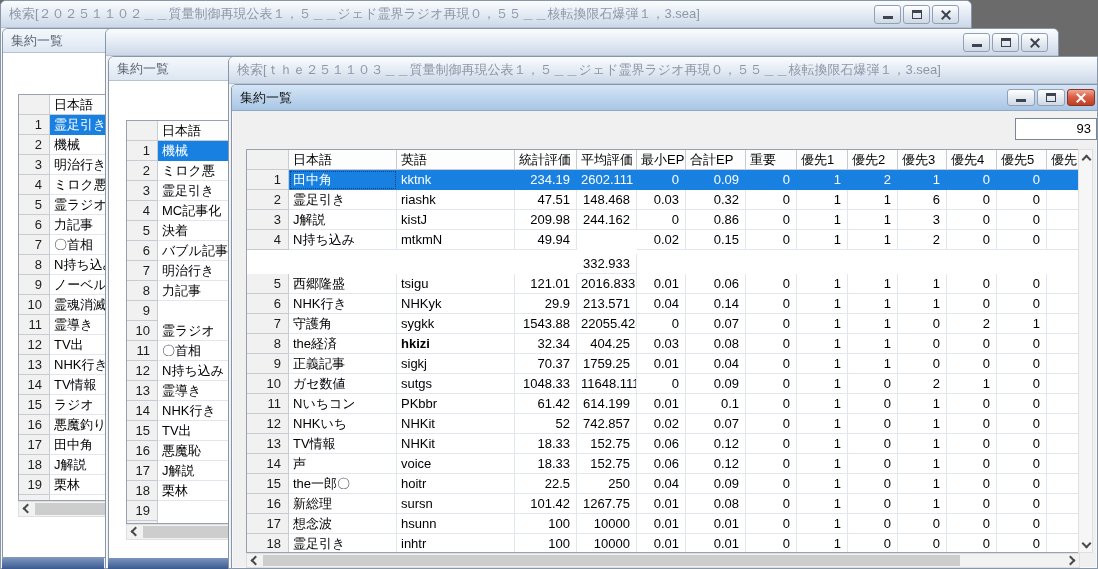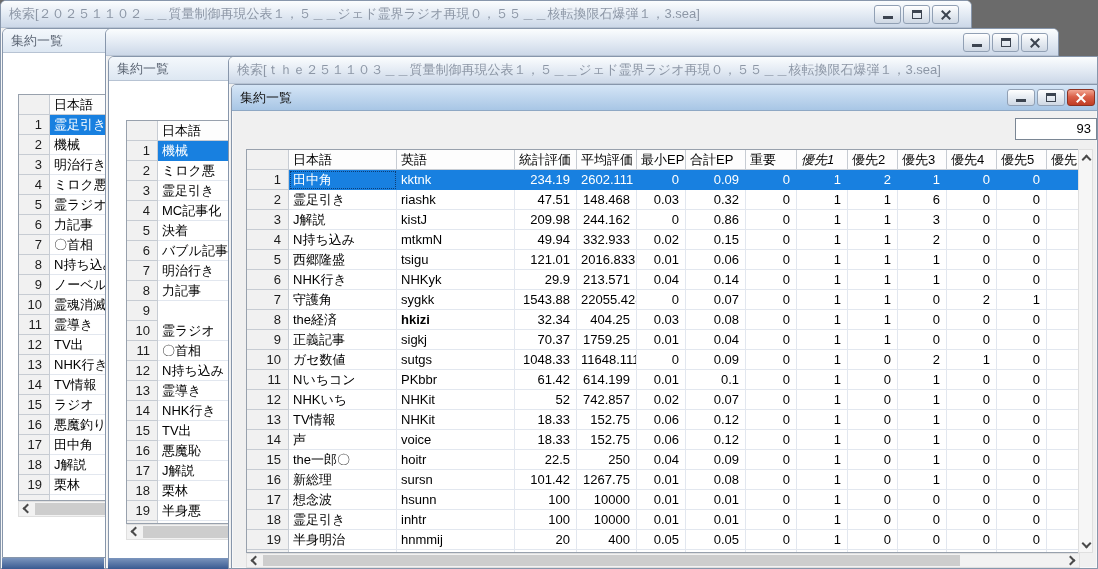--- a/index.html
+++ b/index.html
@@ -264,21 +264,20 @@
           <div class="grow">
             <div class="gc num" style="width: 31px;">17</div>
             <div class="gc" style="width: 127px;">J解説</div>
           </div>
           <div class="grow">
             <div class="gc num" style="width: 31px;">18</div>
             <div class="gc" style="width: 127px;">栗林</div>
           </div>
           <div class="grow">
             <div class="gc num" style="width: 31px;">19</div>
-            <div class="gc" style="width: 127px;">半身悪</div>
           </div>
           <div class="grow">
             <div class="gc num" style="width: 31px;"></div>
             <div class="gc" style="width: 127px;"></div>
           </div>
         </div>
     </div>
     <div class="sb" style="left:17px;top:467px;width:160px;height:16px;">
       <div class="sbbtn" style="left:0px;top:0px;">
           <div class="chev l"></div>
@@ -314,21 +313,21 @@
     <div class="grid" style="left:14px;top:64px;width:834px;height:404px;">
         <div class="grow">
           <div class="gc num hd" style="width: 42px;"></div>
           <div class="gc hd" style="width: 108px;">日本語</div>
           <div class="gc hd" style="width: 118px;">英語</div>
           <div class="gc hd" style="width: 62px;">統計評価</div>
           <div class="gc hd" style="width: 60px;">平均評価</div>
           <div class="gc hd" style="width: 49px;">最小EP</div>
           <div class="gc hd" style="width: 60px;">合計EP</div>
           <div class="gc hd" style="width: 51px;">重要</div>
-          <div class="gc hd" style="width: 51px; font-style: italic;">優先1</div>
+          <div class="gc hd" style="width: 51px;">優先1</div>
           <div class="gc hd" style="width: 50px;">優先2</div>
           <div class="gc hd" style="width: 49px;">優先3</div>
           <div class="gc hd" style="width: 50px;">優先4</div>
           <div class="gc hd" style="width: 50px;">優先5</div>
           <div class="gc hd" style="width: 32px;">優先</div>
         </div>
         <div class="grow">
           <div class="gc num" style="width: 42px;">1</div>
           <div class="gc sel foc" style="width: 108px;">田中角</div>
           <div class="gc sel" style="width: 118px;">kktnk</div>
@@ -374,21 +373,21 @@
           <div class="gc r" style="width: 49px;">3</div>
           <div class="gc r" style="width: 50px;">0</div>
           <div class="gc r" style="width: 50px;">0</div>
           <div class="gc r" style="width: 32px;"></div>
         </div>
         <div class="grow">
           <div class="gc num" style="width: 42px;">4</div>
           <div class="gc" style="width: 108px;">N持ち込み</div>
           <div class="gc" style="width: 118px;">mtkmN</div>
           <div class="gc r" style="width: 62px;">49.94</div>
-          <div class="gc r" style="width: 60px;">332.933</div>
+          <div class="gc r" style="width: 60px; margin-top: 24px;">332.933</div>
           <div class="gc r" style="width: 49px;">0.02</div>
           <div class="gc r" style="width: 60px;">0.15</div>
           <div class="gc r" style="width: 51px;">0</div>
           <div class="gc r" style="width: 51px;">1</div>
           <div class="gc r" style="width: 50px;">1</div>
           <div class="gc r" style="width: 49px;">2</div>
           <div class="gc r" style="width: 50px;">0</div>
           <div class="gc r" style="width: 50px;">0</div>
           <div class="gc r" style="width: 32px;"></div>
         </div>

